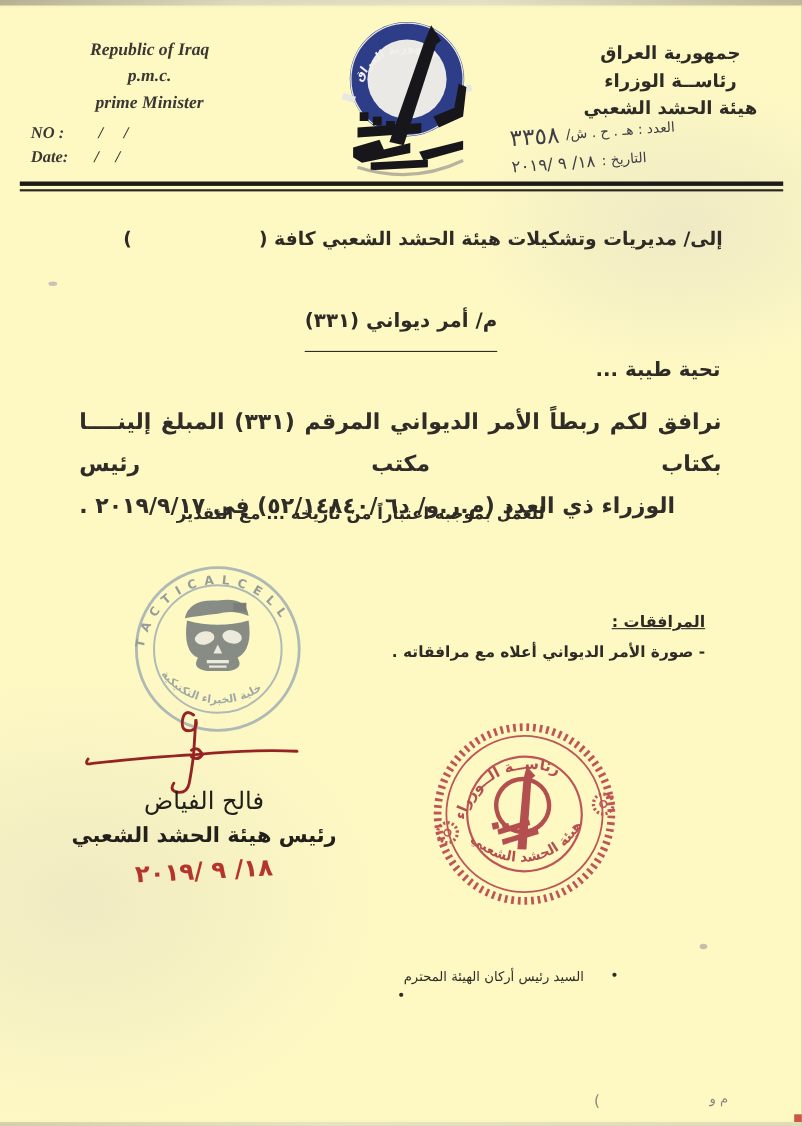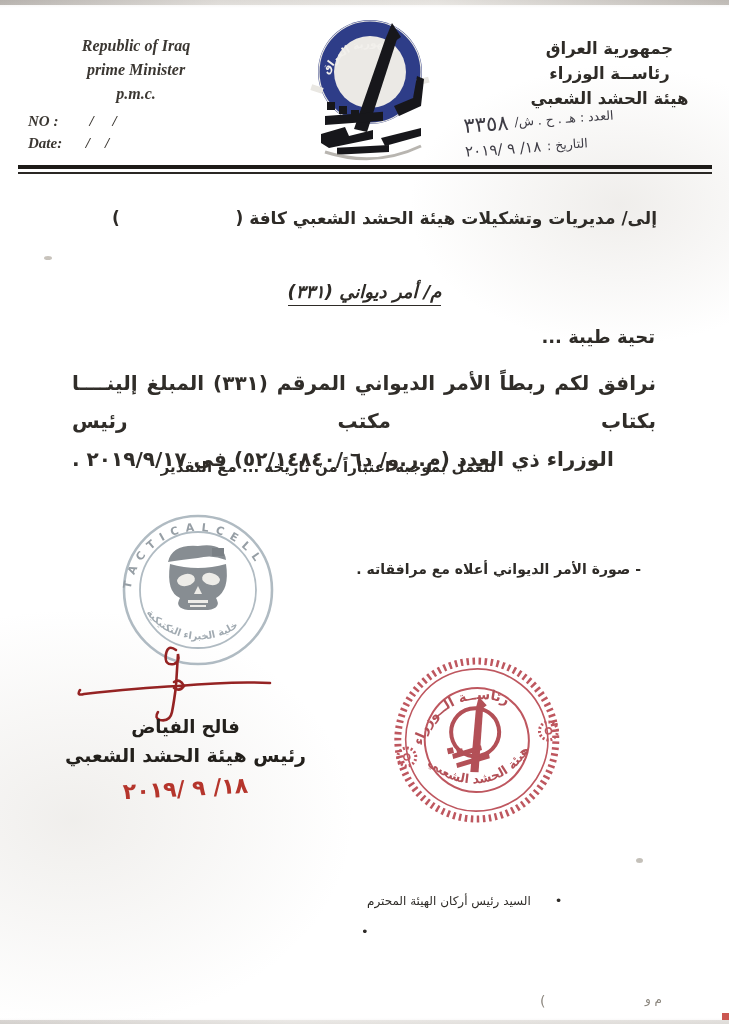--- a/index.html
+++ b/index.html
@@ -1,18 +1,18 @@
 <!DOCTYPE html>
 <html><head>
 <meta charset="utf-8">
 <style>
   html,body{margin:0;padding:0;background:#555;}
   .page{
     position:relative;width:729px;height:1024px;margin:0 auto;
-    background:#ffffff;overflow:hidden;
+    background:#fef9c3;overflow:hidden;
     font-family:"DejaVu Sans",sans-serif;color:#35322e;
   }
   .page::before{
     content:"";position:absolute;inset:0;pointer-events:none;
     background:
       radial-gradient(ellipse 300px 200px at 85% 20%, rgba(210,205,198,.35), transparent 70%),
       radial-gradient(ellipse 400px 300px at 10% 80%, rgba(205,200,192,.3), transparent 70%),
       linear-gradient(180deg, rgba(120,110,100,.12), transparent 8px),
       linear-gradient(0deg, rgba(120,110,100,.10), transparent 6px);
   }
@@ -35,42 +35,42 @@
   .ref .line{display:flex;justify-content:flex-end;align-items:center;gap:6px;}
   .ref .lbl{font-size:12.5px;}
   .ref .big{font-size:21px;letter-spacing:2px;}
   .ref .med{font-size:15px;letter-spacing:1px;}
   .rule{top:165px;left:18px;width:694px;height:3px;
     border-top:4px solid #1d1b18;border-bottom:2px solid #2a2724;}
   
   .to-line{top:208px;left:112px;right:72px;display:flex;justify-content:space-between;
     font-size:17px;font-weight:bold;color:#2e2b27;}
   .subject{top:281px;left:0;right:0;text-align:center;font-size:18px;font-weight:bold;color:#2e2b27;}
-  .subject span{border-bottom:1.6px solid #2e2b27;padding-bottom:3px;font-style:italic;}
+  .subject span{border-bottom:1.6px solid #2e2b27;padding-bottom:17px;}
   .greeting{top:326px;right:74px;font-size:18px;font-weight:bold;color:#2e2b27;}
   .para{top:364px;left:72px;right:73px;font-size:20px;font-weight:bold;
     color:#302d29;line-height:38px;}
   .para .l1{text-align:justify;text-align-last:justify;}
   .para .l2{text-align:left;}
   .action{top:458px;left:128px;width:400px;text-align:center;
     font-size:15px;font-weight:bold;color:#2e2b27;}
   .attach{top:554px;right:88px;text-align:right;color:#2e2b27;line-height:24px;}
   .attach .t{font-size:14.5px;font-weight:bold;text-decoration:underline;margin-left:14px;}
   .attach .i{font-size:14px;font-weight:bold;margin-top:3px;}
   
   .sign-name{left:58px;top:716px;width:255px;text-align:center;color:#23201c;}
-  .sign-name .n{font-size:18px;font-weight:bold;}
+  .sign-name .n{font-size:22px;font-weight:normal;}
   .sign-name .ti{font-size:19px;font-weight:bold;margin-top:7px;}
   .sign-name .d{font-size:22px;margin-top:10px;color:#b5352c;
     transform:rotate(-3deg);letter-spacing:3px;font-weight:bold;}
   
   .copyto{top:878px;right:92px;width:300px;text-align:right;color:#2f2c28;}
   .copyto .t{font-size:13px;font-weight:bold;text-decoration:underline;margin-left:30px;}
   .copyto .item{display:flex;flex-direction:row-reverse;justify-content:flex-start;
-    font-size:12px;margin-top:15px;line-height:16px;}
+    font-size:12px;margin-top:2px;line-height:16px;}
   .copyto .blt{margin-left:24px;padding-right:0;font-size:13px;}
   .copyto .txt{margin-left:30px;}
   
   .art1{left:540px;top:993px;font-size:14px;color:#8b867e;}
   .art2{left:645px;top:992px;font-size:12px;color:#8b867e;}
   .speck{left:636px;top:858px;width:7px;height:5px;border-radius:50%;
     background:#b5b0a8;opacity:.8;}
   .speck2{left:44px;top:256px;width:8px;height:4px;border-radius:50%;
     background:#c2bdb5;opacity:.9;}
   .redspeck{left:722px;top:1013px;width:7px;height:7px;background:#c23a33;opacity:.85;}
@@ -79,22 +79,22 @@
 </head>
 <body>
 
 <div class="page">
 
   <div class="abs" style="top:0;left:0;right:0;height:5px;opacity:.5;
               background:linear-gradient(90deg,#7d756d,#c9c4bd 30%,#d8d4cd 60%,#8d857c);"></div>
 
   <div class="abs eng-head">
     <div>Republic of  Iraq</div>
+    <div>p.m.c.</div>
     <div>prime Minister</div>
-    <div>p.m.c.</div>
   </div>
   <div class="abs no-date">
     <div class="row">
       <span class="lbl">NO :</span>
       <span class="val">  /     /</span>
     </div>
     <div class="row">
       <span class="lbl">Date:</span>
       <span class="val"> /    /</span>
     </div>
@@ -161,20 +161,21 @@
   </div>
 
   <div class="abs para rtl">
     <div class="l1">نرافق لكم ربطاً الأمر الديواني المرقم (٣٣١) المبلغ إلينــــا بكتاب مكتب رئيس</div>
     <div class="l2">الوزراء ذي العدد (م.ر.و/ د٦ /٥٢/١٤٨٤٠) في ٢٠١٩/٩/١٧ .</div>
   </div>
 
   <div class="abs action rtl">للعمل بموجبه اعتباراً من تاريخه ... مع التقدير</div>
 
   <div class="abs attach rtl">
+    <div class="t">المرافقات :</div>
     <div class="i">- صورة الأمر الديواني أعلاه مع مرافقاته .</div>
   </div>
 
   <svg class="abs" style="left:116px;top:510px;opacity:.78;" width="164" height="164" viewBox="0 0 164 164">
     <defs>
       <path id="tc-top" d="M 14,92 A 68 68 0 0 1 150,86"></path>
       <path id="tc-bot" d="M 20,82 A 66 66 0 0 0 146,84"></path>
     </defs>
     <circle cx="82" cy="80" r="74" fill="none" stroke="#9aa8b2" stroke-width="2.6"></circle>
     <circle cx="82" cy="80" r="58" fill="none" stroke="#9aa8b2" stroke-width="1.8"></circle>

